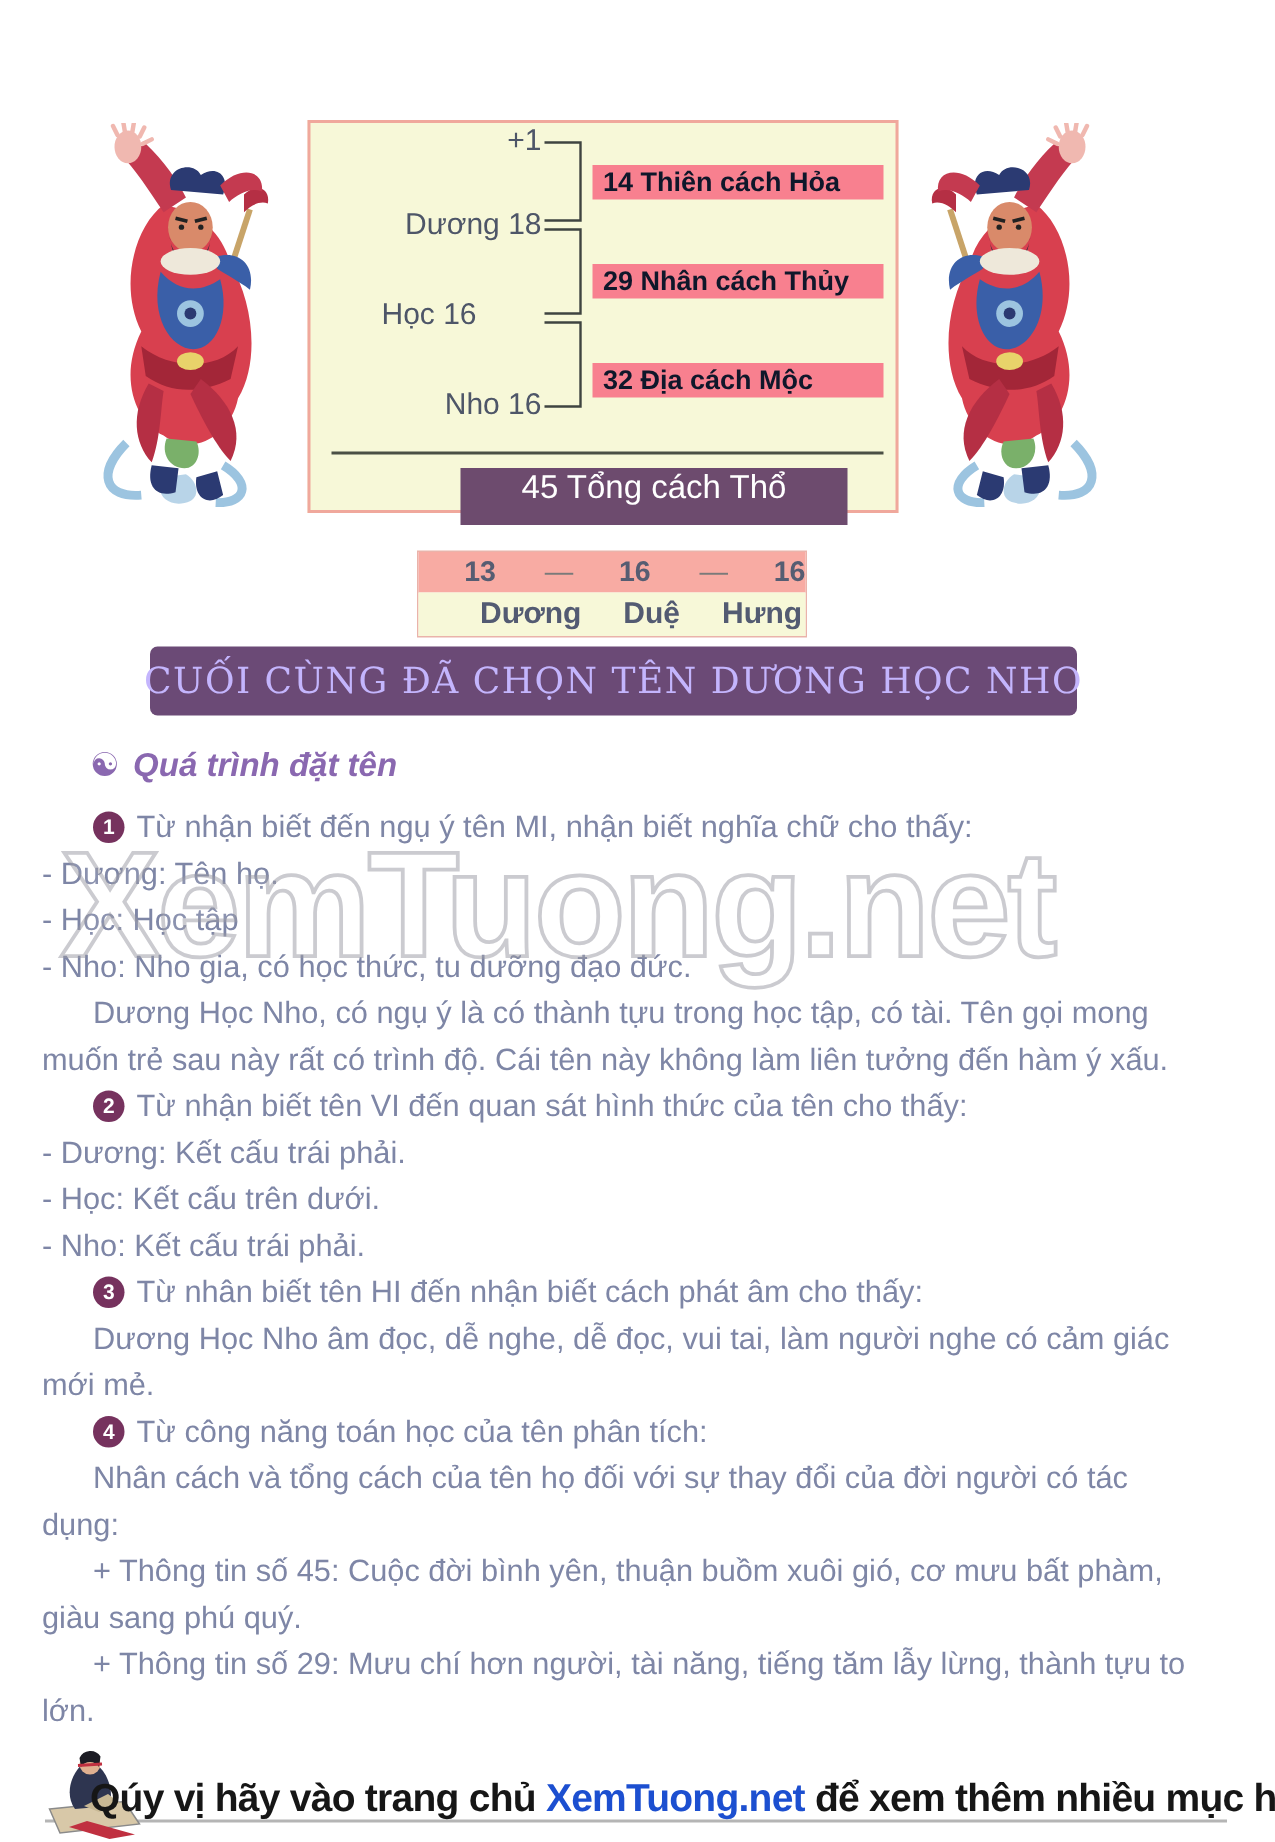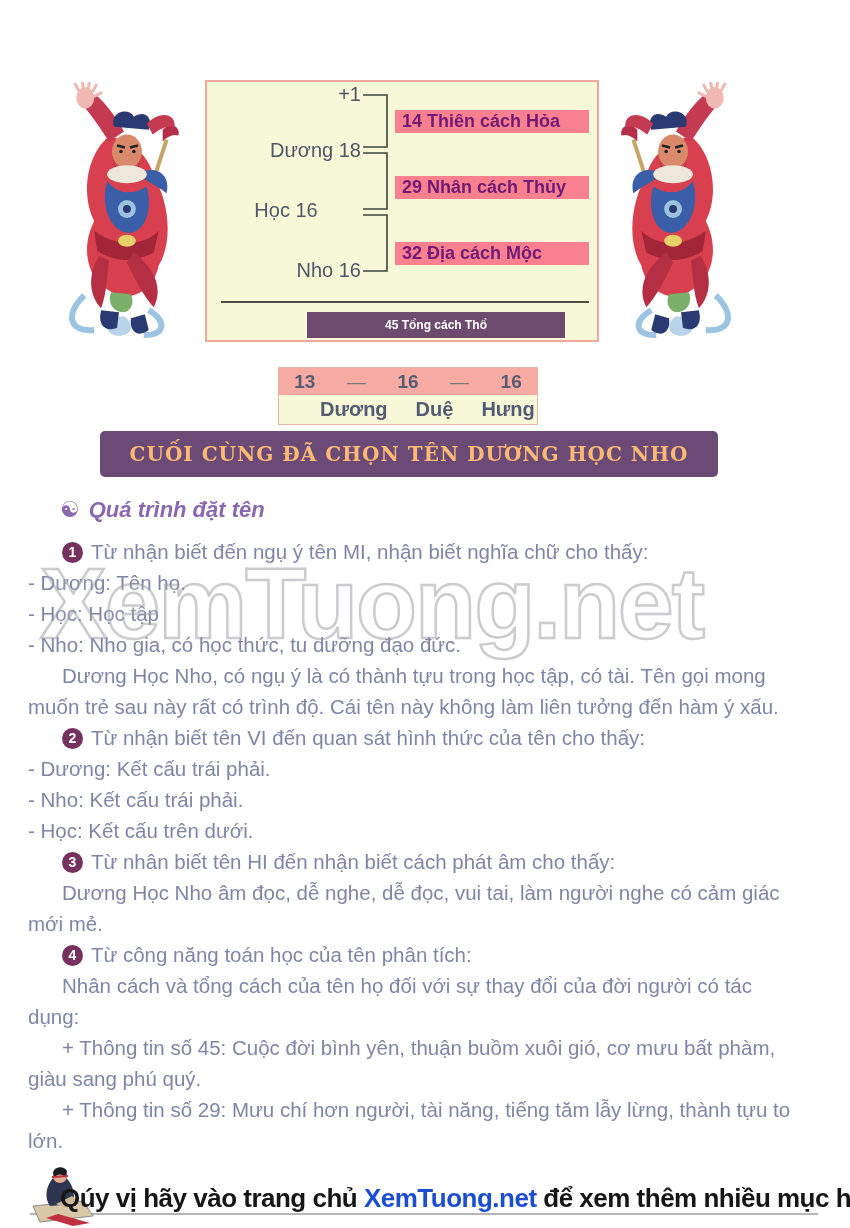--- a/index.html
+++ b/index.html
@@ -10,48 +10,48 @@
   .calc-box{position:absolute;left:205px;top:80px;width:394px;height:262px;
             background:#f7f8d8;border:2px solid #f0a89c;box-sizing:border-box;}
   .calc-svg{position:absolute;left:0;top:0;width:100%;height:100%;}
   .stroke-label{position:absolute;width:150px;text-align:right;font-size:20px;
                 color:#4e5668;right:auto;}
   .lbl0{left:4px;top:1px;}
   .lbl1{left:4px;top:57px;}
   .lbl2{left:4px;top:117px;text-align:center;}
   .lbl3{left:4px;top:177px;}
   .pink-bar{position:absolute;left:188px;width:194px;height:23px;background:#f8808f;
-            color:#701a75;font-size:18px;font-weight:bold;line-height:23px;padding-left:7px;
+            color:#0f172a;font-size:18px;font-weight:bold;line-height:23px;padding-left:7px;
             box-sizing:border-box;white-space:nowrap;}
   .bar0{top:28px;} .bar1{top:94px;} .bar2{top:160px;}
-  .total-bar{position:absolute;left:100px;top:230px;width:258px;height:26px;background:#6d4b6e;
-             color:#ffffff;font-size:12px;font-weight:bold;line-height:26px;text-align:center;}
+  .total-bar{position:absolute;left:100px;top:230px;width:258px;height:38px;background:#6d4b6e;
+             color:#ffffff;font-size:22px;font-weight:normal;line-height:26px;text-align:center;}
 
   
   .warrior{position:absolute;top:82px;width:162px;height:258px;}
   .warrior.left{left:38px;}
   .warrior.right{left:600px;transform:scaleX(-1);}
 
   
   .name-table{position:absolute;left:278px;top:367px;width:258px;border:1px solid #eab3aa;}
   .nt-row{display:flex;align-items:center;}
   .nt-numbers{background:#f8aba3;height:27px;color:#565d72;font-size:19px;font-weight:bold;}
-  .nt-numbers span{flex:1;text-align:center;}
+  .nt-numbers span{flex:1;text-align:right;}
   .nt-dash{color:#7a7a7a;font-weight:normal;}
   .nt-names{background:#f7f8d8;height:29px;color:#535b72;font-size:20px;font-weight:bold;}
   .nt-names span{flex:1;margin-left:28px;}
   .nt-name-0{text-align:left;padding-left:13px;}
   .nt-name-1{text-align:center;}
   .nt-name-2{text-align:center;padding-right:11px;}
 
   
   .banner{position:absolute;left:100px;top:431px;width:618px;height:46px;background:#6b4a76;
           border-radius:5px;display:flex;align-items:center;justify-content:center;}
-  .banner span{font-family:"DejaVu Serif",serif;font-weight:bold;font-size:20px;
-               color:#fdba74;letter-spacing:1px;white-space:nowrap;}
+  .banner span{font-family:"DejaVu Serif",serif;font-weight:normal;font-size:24px;
+               color:#c4b5fd;letter-spacing:1px;white-space:nowrap;}
 
   
   .section-head{position:absolute;left:60px;top:497px;display:flex;align-items:center;gap:9px;}
   .yy-icon{font-size:22px;color:#8a68b0;line-height:1;}
   .section-title{font-size:22px;font-weight:bold;font-style:italic;color:#8a68b0;}
 
   
   .body-text{position:absolute;left:28px;top:536px;width:770px;font-size:20.5px;
              line-height:31px;color:#7e86a6;}
   .body-text p{margin:0;}
@@ -184,22 +184,22 @@
   <div class="watermark">XemTuong.net</div>
 
   <div class="body-text">
     <p class="ind"><span class="num-badge">1</span><span>Từ nhận biết đến ngụ ý tên MI, nhận biết nghĩa chữ cho thấy:</span></p>
     <p><span>- Dương: Tên họ.</span></p>
     <p><span>- Học: Học tập</span></p>
     <p><span>- Nho: Nho gia, có học thức, tu dưỡng đạo đức.</span></p>
     <p class="ind"><span>Dương Học Nho, có ngụ ý là có thành tựu trong học tập, có tài. Tên gọi mong muốn trẻ sau này rất có trình độ. Cái tên này không làm liên tưởng đến hàm ý xấu.</span></p>
     <p class="ind"><span class="num-badge">2</span><span>Từ nhận biết tên VI đến quan sát hình thức của tên cho thấy:</span></p>
     <p><span>- Dương: Kết cấu trái phải.</span></p>
+    <p><span>- Học: Kết cấu trên dưới.</span></p>
     <p><span>- Nho: Kết cấu trái phải.</span></p>
-    <p><span>- Học: Kết cấu trên dưới.</span></p>
     <p class="ind"><span class="num-badge">3</span><span>Từ nhân biết tên HI đến nhận biết cách phát âm cho thấy:</span></p>
     <p class="ind"><span>Dương Học Nho âm đọc, dễ nghe, dễ đọc, vui tai, làm người nghe có cảm giác mới mẻ.</span></p>
     <p class="ind"><span class="num-badge">4</span><span>Từ công năng toán học của tên phân tích:</span></p>
     <p class="ind"><span>Nhân cách và tổng cách của tên họ đối với sự thay đổi của đời người có tác dụng:</span></p>
     <p class="ind"><span>+ Thông tin số 45: Cuộc đời bình yên, thuận buồm xuôi gió, cơ mưu bất phàm, giàu sang phú quý.</span></p>
     <p class="ind"><span>+ Thông tin số 29: Mưu chí hơn người, tài năng, tiếng tăm lẫy lừng, thành tựu to lớn.</span></p>
   </div>
 
   <svg class="ft-figure" width="70" height="60" viewBox="0 0 70 60" xmlns="http://www.w3.org/2000/svg">
     <polygon points="5,40 55,35 65,50 12,56" fill="#d8c8a8" stroke="#8a8a8a" stroke-width="1"></polygon>

